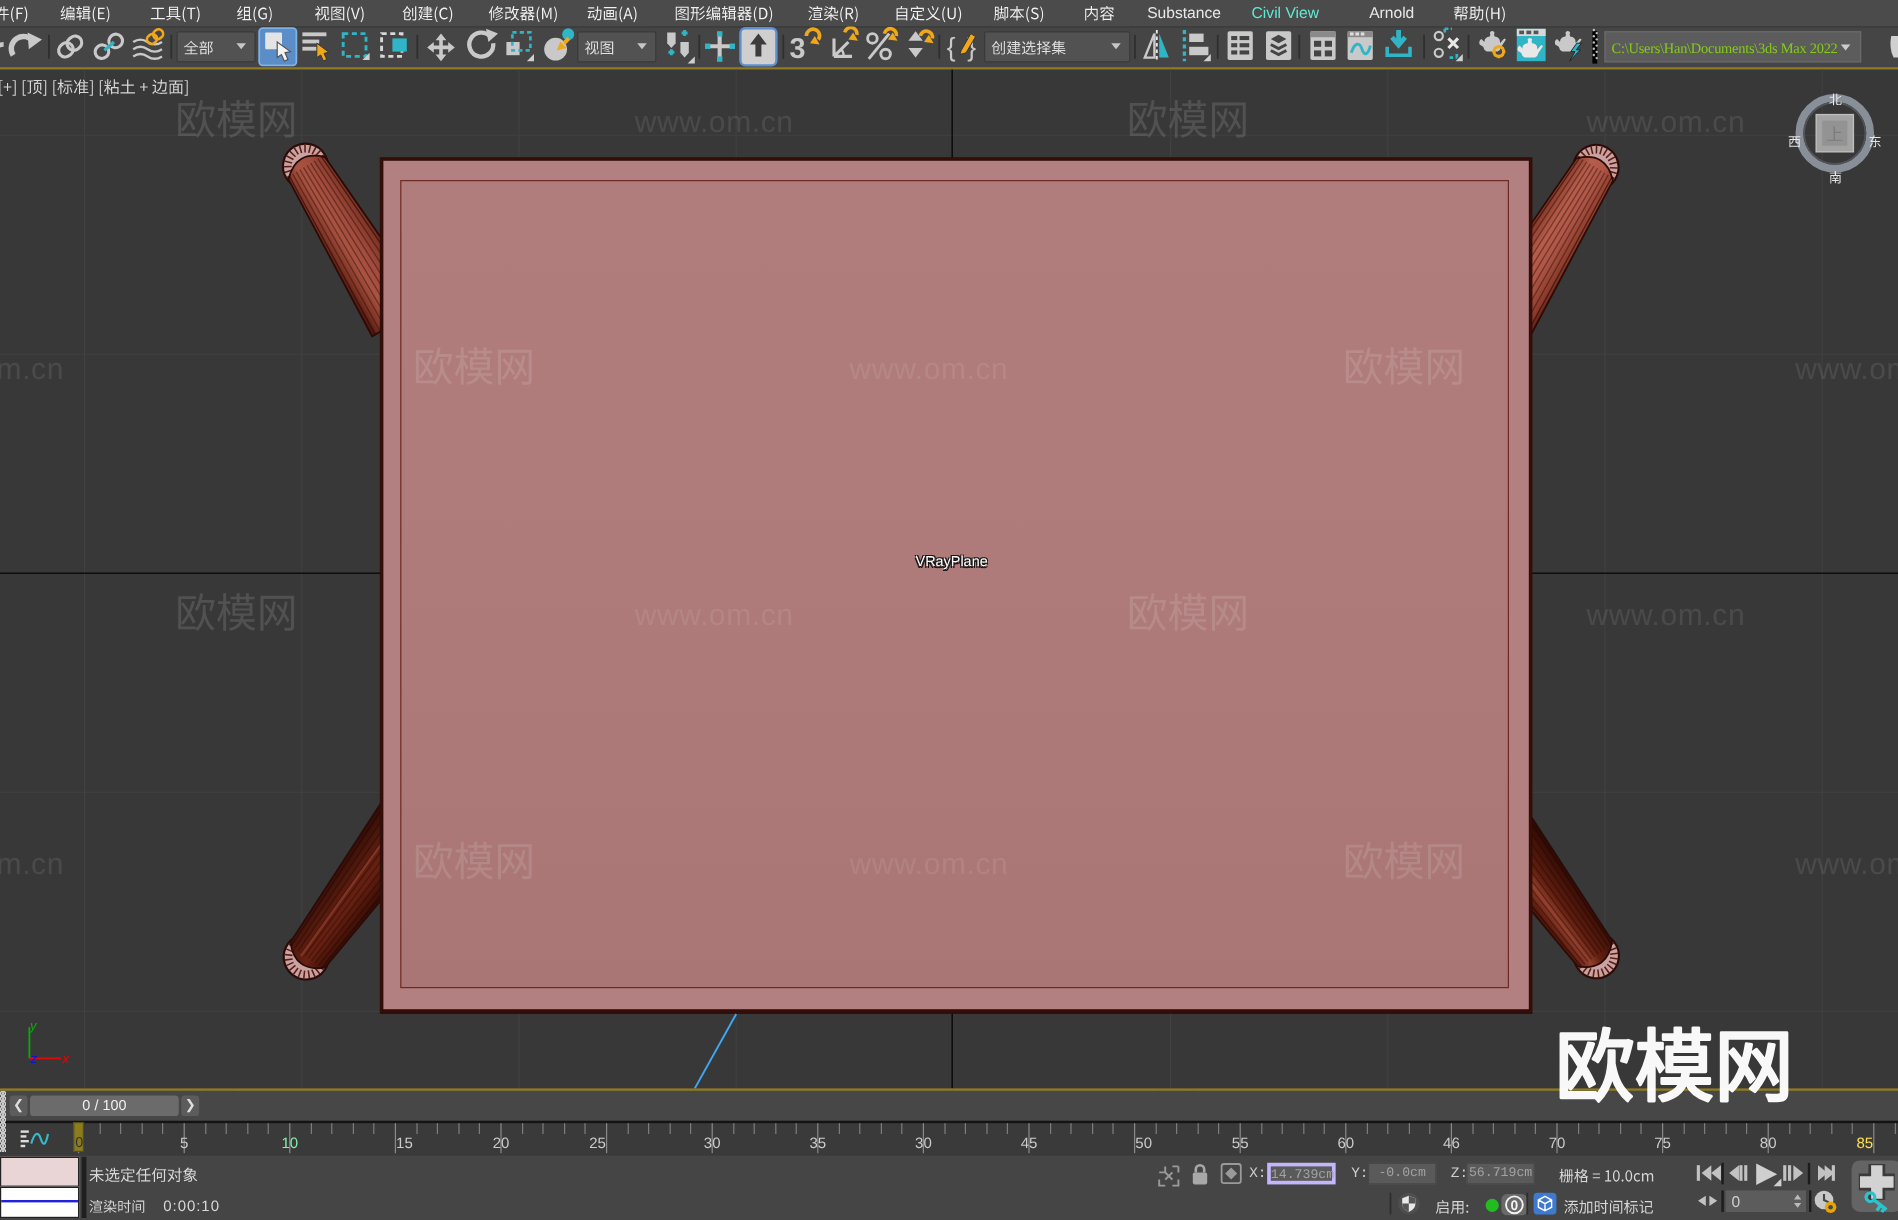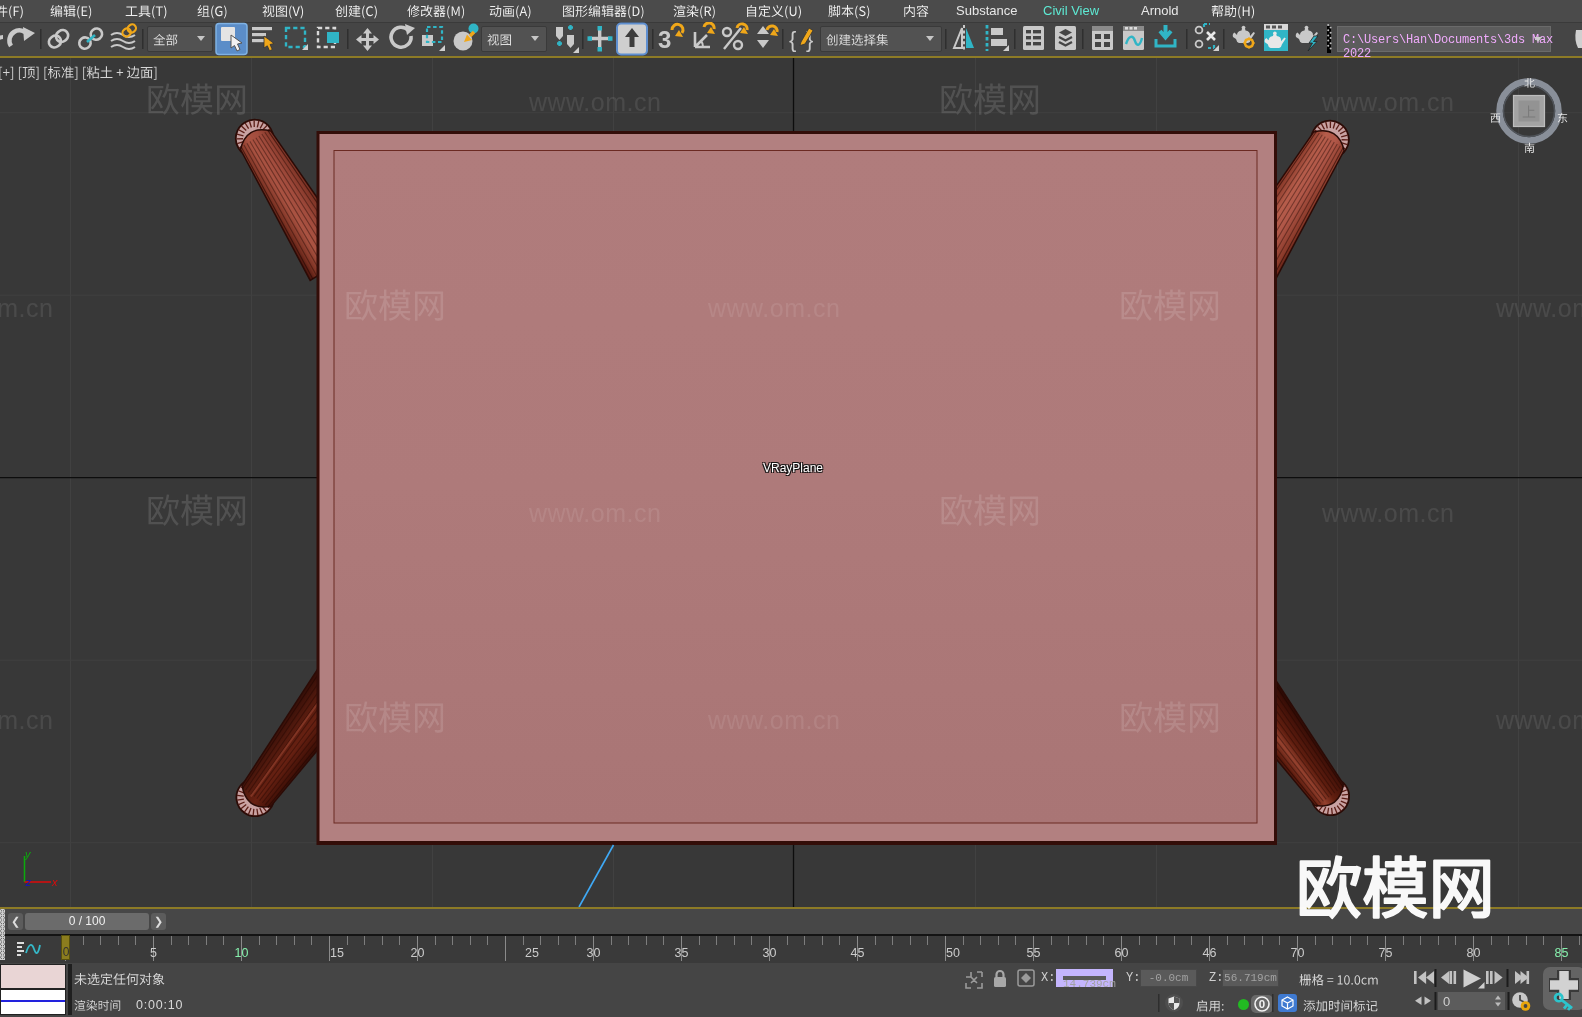--- a/index.html
+++ b/index.html
@@ -319,21 +319,21 @@
       </g>
     </svg>
 <div class="abs" style="left:820px;top:26px;width:122px;height:26px;background:#525252;border:1px solid #3a3a3a;border-radius:2px"></div>
     <div class="abs" style="left:926px;top:36px;width:0;height:0;border-left:4px solid transparent;border-right:4px solid transparent;border-top:5px solid #c6c6c6"></div>
 <svg style="position:absolute;left:824.0px;top:31.5px;" width="66.5" height="16.2" viewBox="0 0 66.5 16.2">
       <g transform="translate(2,12.5)">
         <path d="M10.5 -10.3V-0.2C10.5 -0 10.4 0.1 10.2 0.1C9.9 0.1 9.1 0.1 8.2 0.1C8.4 0.3 8.5 0.7 8.6 1C9.7 1 10.4 0.9 10.8 0.8C11.2 0.6 11.4 0.4 11.4 -0.2V-10.3ZM8 -9.1V-2.1H8.9V-9.1ZM1.8 -5.9V-0.6C1.8 0.6 2.1 0.8 3.4 0.8C3.6 0.8 5.4 0.8 5.7 0.8C6.8 0.8 7.1 0.3 7.2 -1.4C6.9 -1.5 6.6 -1.6 6.4 -1.8C6.3 -0.3 6.2 0 5.6 0C5.2 0 3.8 0 3.4 0C2.8 0 2.7 -0.1 2.7 -0.6V-5.1H5.4C5.3 -3.6 5.2 -3 5 -2.8C5 -2.7 4.9 -2.7 4.7 -2.7C4.5 -2.7 4.1 -2.7 3.6 -2.7C3.7 -2.5 3.8 -2.2 3.8 -1.9C4.3 -1.9 4.8 -1.9 5.1 -1.9C5.4 -1.9 5.6 -2 5.8 -2.2C6.1 -2.5 6.2 -3.4 6.3 -5.6C6.3 -5.7 6.3 -5.9 6.3 -5.9ZM3.9 -10.5C3.2 -8.9 1.9 -7.1 0.3 -6C0.6 -5.9 0.9 -5.5 1 -5.4C2.3 -6.3 3.3 -7.6 4.1 -8.9C5.1 -7.8 6.2 -6.6 6.8 -5.7L7.4 -6.3C6.8 -7.2 5.6 -8.6 4.5 -9.7L4.8 -10.2Z M17.4 -9.4V-8.7H19.8V-7.8H16.6V-7H19.8V-6H17.3V-5.3H19.8V-4.3H17.2V-3.6H19.8V-2.6H16.7V-1.9H19.8V-0.6H20.6V-1.9H24.2V-2.6H20.6V-3.6H23.7V-4.3H20.6V-5.3H23.5V-7H24.3V-7.8H23.5V-9.4H20.6V-10.5H19.8V-9.4ZM20.6 -7H22.6V-6H20.6ZM20.6 -7.8V-8.7H22.6V-7.8ZM13.7 -4.9C13.7 -5.1 14 -5.2 14.2 -5.3H15.7C15.6 -4.2 15.3 -3.2 15 -2.4C14.7 -2.9 14.4 -3.5 14.2 -4.3L13.5 -4C13.8 -3 14.2 -2.2 14.6 -1.6C14.2 -0.8 13.6 -0.1 13 0.4C13.2 0.5 13.5 0.8 13.7 1C14.2 0.5 14.8 -0.1 15.2 -0.9C16.5 0.4 18.4 0.7 20.7 0.7H24.2C24.2 0.4 24.4 0 24.5 -0.2C23.9 -0.2 21.2 -0.2 20.7 -0.2C18.6 -0.2 16.8 -0.4 15.6 -1.7C16.1 -2.8 16.5 -4.3 16.7 -6L16.1 -6.2L16 -6.2H14.9C15.5 -7.1 16.2 -8.3 16.7 -9.5L16.1 -9.9L15.8 -9.7H13.3V-8.9H15.5C15 -7.8 14.3 -6.8 14.1 -6.4C13.9 -6 13.6 -5.7 13.3 -5.7C13.4 -5.5 13.6 -5.1 13.7 -4.9Z M25.8 -9.6C26.5 -9 27.3 -8.1 27.7 -7.5L28.5 -8.1C28.1 -8.7 27.2 -9.5 26.5 -10.1ZM30.6 -10.1C30.3 -9 29.8 -7.9 29.1 -7.2C29.3 -7.1 29.7 -6.8 29.9 -6.7C30.2 -7 30.4 -7.5 30.7 -8H32.5V-6.1H29V-5.3H31.3C31.1 -3.7 30.5 -2.5 28.7 -1.8C28.9 -1.6 29.1 -1.3 29.2 -1C31.3 -1.9 32 -3.3 32.2 -5.3H33.5V-2.4C33.5 -1.4 33.7 -1.2 34.6 -1.2C34.8 -1.2 35.7 -1.2 35.9 -1.2C36.6 -1.2 36.9 -1.6 37 -3.2C36.7 -3.2 36.3 -3.4 36.2 -3.5C36.1 -2.2 36.1 -2 35.8 -2C35.6 -2 34.9 -2 34.8 -2C34.5 -2 34.4 -2.1 34.4 -2.4V-5.3H36.9V-6.1H33.5V-8H36.4V-8.8H33.5V-10.5H32.5V-8.8H31.1C31.2 -9.1 31.4 -9.5 31.5 -9.9ZM28.1 -5.7H25.7V-4.8H27.2V-1C26.7 -0.8 26.1 -0.3 25.6 0.2L26.2 1C26.9 0.2 27.6 -0.4 28 -0.4C28.3 -0.4 28.7 -0.1 29.2 0.2C30 0.7 31.1 0.9 32.5 0.9C33.7 0.9 35.8 0.8 36.8 0.7C36.8 0.5 37 -0 37.1 -0.2C35.8 -0.1 33.9 -0 32.5 -0C31.2 -0 30.1 -0.1 29.4 -0.6C28.8 -0.9 28.5 -1.2 28.1 -1.2Z M39.7 -10.5V-8H38.1V-7.1H39.7V-4.5C39 -4.2 38.4 -4.1 38 -3.9L38.2 -3L39.7 -3.5V-0.2C39.7 0 39.6 0.1 39.5 0.1C39.4 0.1 38.9 0.1 38.3 0.1C38.5 0.3 38.6 0.7 38.6 1C39.4 1 39.9 0.9 40.2 0.8C40.5 0.6 40.6 0.4 40.6 -0.2V-3.8L42.1 -4.3L42 -5.2L40.6 -4.7V-7.1H42.1V-8H40.6V-10.5ZM47.5 -9C47.1 -8.3 46.5 -7.8 45.8 -7.3C45.1 -7.8 44.6 -8.3 44.1 -9ZM42.5 -9.8V-9H43.2C43.7 -8.2 44.3 -7.4 45 -6.8C44.1 -6.2 43 -5.8 41.9 -5.5C42.1 -5.3 42.3 -5 42.4 -4.8C43.5 -5.1 44.7 -5.6 45.8 -6.2C46.7 -5.6 47.9 -5.1 49.1 -4.7C49.2 -5 49.5 -5.3 49.7 -5.5C48.5 -5.8 47.4 -6.2 46.5 -6.8C47.5 -7.5 48.3 -8.5 48.9 -9.6L48.3 -9.9L48.1 -9.8ZM45.2 -5.2V-4H42.7V-3.2H45.2V-1.9H42.1V-1.1H45.2V1H46.2V-1.1H49.5V-1.9H46.2V-3.2H48.6V-4H46.2V-5.2Z M55.8 -3.7V-2.8H50.7V-2H54.9C53.7 -1.1 51.9 -0.3 50.4 0.1C50.6 0.3 50.8 0.6 51 0.9C52.6 0.4 54.5 -0.6 55.8 -1.7V1H56.7V-1.7C58 -0.7 59.9 0.3 61.5 0.8C61.6 0.5 61.9 0.2 62.1 -0C60.5 -0.4 58.8 -1.2 57.6 -2H61.8V-2.8H56.7V-3.7ZM56.1 -6.9V-6.1H53.1V-6.9ZM55.8 -10.3C56 -10 56.2 -9.5 56.4 -9.2H53.6C53.8 -9.6 54.1 -10 54.3 -10.3L53.3 -10.5C52.8 -9.4 51.8 -8 50.4 -7C50.6 -6.9 50.9 -6.6 51.1 -6.4C51.5 -6.7 51.8 -7 52.1 -7.4V-3.4H53.1V-3.8H61.5V-4.5H57V-5.4H60.6V-6.1H57V-6.9H60.6V-7.6H57V-8.4H61.1V-9.2H57.4C57.2 -9.6 57 -10.1 56.7 -10.5ZM56.1 -7.6H53.1V-8.4H56.1ZM56.1 -5.4V-4.5H53.1V-5.4Z" fill="#e0e0e0"></path>
       </g>
     </svg>
 <div class="abs" style="left:1337px;top:26px;width:214px;height:26px;background:#5c5c5c;border:1px solid #6a6a6a"></div>
-<div class="abs" style="left:1343px;top:33px;color:#f0abfc;font-size:12px;font-family:Liberation Mono, monospace;letter-spacing:-0.2px">C:\Users\Han\Documents\3ds Max 2022</div>
+<div class="abs" style="left:1343px;top:33px;color:#84cc16;font-size:12px;font-family:Liberation Serif, serif;letter-spacing:-0.2px">C:\Users\Han\Documents\3ds Max 2022</div>
 <div class="abs" style="left:1534px;top:37px;width:0;height:0;border-left:4px solid transparent;border-right:4px solid transparent;border-top:5px solid #ccc"></div>
 <svg class="abs" style="left:0;top:58px" width="1582" height="850" viewBox="0 58 1582 850">
       <defs>
 <linearGradient id="legA" x1="0" y1="0" x2="0" y2="1">
 <stop offset="0" stop-color="#571a10"></stop>
           <stop offset="0.12" stop-color="#7c3224"></stop>
 <stop offset="0.4" stop-color="#a24c3d"></stop>
           <stop offset="0.62" stop-color="#aa5342"></stop>
 <stop offset="0.85" stop-color="#7a3122"></stop>
           <stop offset="1" stop-color="#43100a"></stop>
@@ -684,21 +684,21 @@
 <div style="position:absolute;left:364.2px;top:1.5px;width:1px;height:9.5px;background:#7d7d7d"></div>
 <div style="position:absolute;left:381.8px;top:1.5px;width:1px;height:9.5px;background:#7d7d7d"></div>
 <div style="position:absolute;left:399.4px;top:1.5px;width:1px;height:9.5px;background:#7d7d7d"></div>
 <div style="position:absolute;left:417.0px;top:1.5px;width:1px;height:25px;background:#8a8a8a"></div>
 <div style="position:absolute;left:403.0px;top:11.5px;width:29px;text-align:center;color:#cbcbcb;font-size:12.5px;background:transparent">20</div>
 <div style="position:absolute;left:434.6px;top:1.5px;width:1px;height:9.5px;background:#7d7d7d"></div>
 <div style="position:absolute;left:452.2px;top:1.5px;width:1px;height:9.5px;background:#7d7d7d"></div>
 <div style="position:absolute;left:469.8px;top:1.5px;width:1px;height:9.5px;background:#7d7d7d"></div>
 <div style="position:absolute;left:487.4px;top:1.5px;width:1px;height:9.5px;background:#7d7d7d"></div>
 <div style="position:absolute;left:505.0px;top:1.5px;width:1px;height:25px;background:#8a8a8a"></div>
-<div style="position:absolute;left:510px;top:11.5px;width:29px;text-align:right;color:#cbcbcb;font-size:12.5px;background:transparent">25</div>
+<div style="position:absolute;left:491.0px;top:11.5px;width:29px;text-align:left;color:#cbcbcb;font-size:12.5px;background:transparent">25</div>
 <div style="position:absolute;left:522.6px;top:1.5px;width:1px;height:9.5px;background:#7d7d7d"></div>
 <div style="position:absolute;left:540.2px;top:1.5px;width:1px;height:9.5px;background:#7d7d7d"></div>
 <div style="position:absolute;left:557.8px;top:1.5px;width:1px;height:9.5px;background:#7d7d7d"></div>
 <div style="position:absolute;left:575.4px;top:1.5px;width:1px;height:9.5px;background:#7d7d7d"></div>
 <div style="position:absolute;left:593.0px;top:1.5px;width:1px;height:25px;background:#8a8a8a"></div>
 <div style="position:absolute;left:579.0px;top:11.5px;width:29px;text-align:center;color:#cbcbcb;font-size:12.5px;background:transparent">30</div>
 <div style="position:absolute;left:610.6px;top:1.5px;width:1px;height:9.5px;background:#7d7d7d"></div>
 <div style="position:absolute;left:628.2px;top:1.5px;width:1px;height:9.5px;background:#7d7d7d"></div>
 <div style="position:absolute;left:645.8px;top:1.5px;width:1px;height:9.5px;background:#7d7d7d"></div>
 <div style="position:absolute;left:663.4px;top:1.5px;width:1px;height:9.5px;background:#7d7d7d"></div>
@@ -756,21 +756,21 @@
 <div style="position:absolute;left:1420.2px;top:1.5px;width:1px;height:9.5px;background:#7d7d7d"></div>
 <div style="position:absolute;left:1437.8px;top:1.5px;width:1px;height:9.5px;background:#7d7d7d"></div>
 <div style="position:absolute;left:1455.4px;top:1.5px;width:1px;height:9.5px;background:#7d7d7d"></div>
 <div style="position:absolute;left:1473.0px;top:1.5px;width:1px;height:25px;background:#8a8a8a"></div>
 <div style="position:absolute;left:1459.0px;top:11.5px;width:29px;text-align:center;color:#cbcbcb;font-size:12.5px;background:transparent">80</div>
 <div style="position:absolute;left:1490.6px;top:1.5px;width:1px;height:9.5px;background:#7d7d7d"></div>
 <div style="position:absolute;left:1508.2px;top:1.5px;width:1px;height:9.5px;background:#7d7d7d"></div>
 <div style="position:absolute;left:1525.8px;top:1.5px;width:1px;height:9.5px;background:#7d7d7d"></div>
 <div style="position:absolute;left:1543.4px;top:1.5px;width:1px;height:9.5px;background:#7d7d7d"></div>
 <div style="position:absolute;left:1561.0px;top:1.5px;width:1px;height:25px;background:#8a8a8a"></div>
-<div style="position:absolute;left:1547.0px;top:11.5px;width:29px;text-align:center;color:#86efac;font-size:12.5px;background:transparent">85</div>
+<div style="position:absolute;left:1547.0px;top:11.5px;width:29px;text-align:left;color:#fde047;font-size:12.5px;background:transparent">85</div>
 <div style="position:absolute;left:1578.6px;top:1.5px;width:1px;height:9.5px;background:#7d7d7d"></div>
 <div style="position:absolute;left:61px;top:0.5px;width:8.5px;height:25px;background:#8b7d1e;border:1px solid #57500d"></div>
 <div style="position:absolute;left:61px;top:11px;width:10px;text-align:center;color:#333;font-size:12px">0</div>
 <svg style="position:absolute;left:17px;top:7px" width="24" height="16" viewBox="0 0 24 16">
 <rect x="0" y="1" width="7" height="2" fill="#ddd"></rect>
         <rect x="0" y="5" width="5" height="2" fill="#ddd"></rect>
 <rect x="0" y="9" width="7" height="2" fill="#ddd"></rect>
         <rect x="0" y="13" width="4" height="2" fill="#ddd"></rect>
 <path d="M9 12 C 12 2, 15 2, 17 8 S 21 14, 23 4" fill="none" stroke="#35b8c8" stroke-width="1.8"></path>
 </svg>
@@ -786,21 +786,21 @@
         <path d="M6 -10.9V-8.8H1.7V-7.8H6V-5.6H0.8V-4.6H5.4C4.2 -2.9 2.3 -1.3 0.4 -0.5C0.7 -0.3 1 0.1 1.2 0.3C2.9 -0.6 4.7 -2.1 6 -3.8V1H7V-3.9C8.3 -2.2 10.1 -0.5 11.8 0.3C12 0.1 12.3 -0.3 12.6 -0.5C10.7 -1.3 8.7 -2.9 7.6 -4.6H12.2V-5.6H7V-7.8H11.4V-8.8H7V-10.9Z M13.8 -9.9C14.5 -9.3 15.4 -8.4 15.8 -7.8L16.6 -8.4C16.2 -9 15.3 -9.9 14.5 -10.5ZM18.8 -10.5C18.5 -9.4 17.9 -8.2 17.2 -7.5C17.5 -7.3 17.9 -7.1 18.1 -6.9C18.4 -7.3 18.7 -7.8 18.9 -8.3H20.8V-6.4H17.2V-5.5H19.5C19.3 -3.8 18.8 -2.6 16.8 -1.9C17 -1.7 17.3 -1.3 17.4 -1.1C19.6 -1.9 20.2 -3.4 20.5 -5.5H21.8V-2.5C21.8 -1.5 22 -1.2 23 -1.2C23.2 -1.2 24.1 -1.2 24.3 -1.2C25.1 -1.2 25.4 -1.6 25.5 -3.3C25.2 -3.3 24.8 -3.5 24.6 -3.7C24.6 -2.3 24.5 -2.1 24.2 -2.1C24 -2.1 23.3 -2.1 23.2 -2.1C22.8 -2.1 22.8 -2.2 22.8 -2.5V-5.5H25.4V-6.4H21.8V-8.3H24.8V-9.1H21.8V-10.9H20.8V-9.1H19.3C19.5 -9.5 19.6 -9.9 19.7 -10.3ZM16.3 -5.9H13.7V-5H15.3V-1.1C14.8 -0.8 14.2 -0.4 13.6 0.2L14.2 1C15 0.2 15.7 -0.4 16.2 -0.4C16.4 -0.4 16.8 -0.1 17.4 0.2C18.2 0.8 19.3 0.9 20.8 0.9C22.1 0.9 24.3 0.8 25.3 0.8C25.3 0.5 25.5 -0 25.6 -0.3C24.3 -0.1 22.3 -0 20.8 -0C19.4 -0 18.3 -0.1 17.5 -0.6C16.9 -1 16.6 -1.3 16.3 -1.3Z M28.9 -4.9C28.6 -2.6 27.9 -0.7 26.5 0.4C26.7 0.6 27.1 0.9 27.3 1.1C28.1 0.3 28.8 -0.7 29.2 -1.9C30.4 0.4 32.4 0.8 35.1 0.8H38.1C38.2 0.5 38.3 0.1 38.5 -0.2C37.8 -0.1 35.6 -0.1 35.1 -0.1C34.4 -0.1 33.6 -0.2 33 -0.3V-2.9H36.9V-3.8H33V-6H36.3V-6.9H28.7V-6H32V-0.6C30.9 -1 30.1 -1.7 29.6 -3.1C29.7 -3.6 29.8 -4.2 29.9 -4.8ZM31.5 -10.7C31.8 -10.3 32 -9.9 32.1 -9.5H27.1V-6.6H28V-8.5H36.9V-6.6H37.9V-9.5H33.3C33.1 -9.9 32.8 -10.5 32.5 -11Z M43.5 -0.4V0.5H51.3V-0.4H47.8V-4.4H51.5V-5.4H47.8V-9C49 -9.2 50.1 -9.5 51 -9.8L50.2 -10.6C48.6 -10 45.8 -9.5 43.4 -9.2C43.5 -9 43.6 -8.6 43.7 -8.4C44.7 -8.5 45.8 -8.6 46.8 -8.8V-5.4H43V-4.4H46.8V-0.4ZM42.8 -10.9C42 -8.9 40.7 -6.9 39.3 -5.6C39.5 -5.4 39.8 -4.9 39.9 -4.6C40.4 -5.1 40.9 -5.7 41.4 -6.4V1H42.4V-7.8C42.9 -8.7 43.4 -9.7 43.8 -10.6Z M56.4 -9.7V-8.7H62.6V-0.3C62.6 -0.1 62.5 0 62.2 0C61.9 0.1 61 0.1 59.9 0C60.1 0.3 60.3 0.7 60.3 1C61.6 1 62.4 1 62.9 0.9C63.4 0.7 63.6 0.4 63.6 -0.3V-8.7H64.5V-9.7ZM57.7 -6H60V-3.2H57.7ZM56.8 -6.9V-1.5H57.7V-2.4H60.9V-6.9ZM55.5 -10.9C54.8 -9 53.7 -7 52.5 -5.8C52.7 -5.6 52.9 -5 53 -4.8C53.5 -5.3 53.9 -5.8 54.2 -6.4V1H55.2V-8C55.7 -8.8 56.1 -9.7 56.4 -10.6Z M71.5 -5.1C72.1 -4.2 72.7 -3 72.9 -2.2L73.8 -2.6C73.6 -3.4 73 -4.6 72.3 -5.5ZM66.2 -5.9C67 -5.2 67.8 -4.3 68.6 -3.5C67.8 -1.8 66.8 -0.5 65.6 0.2C65.8 0.4 66.1 0.8 66.3 1C67.5 0.2 68.5 -1 69.3 -2.6C69.9 -1.9 70.3 -1.2 70.7 -0.6L71.4 -1.4C71.1 -2 70.4 -2.8 69.7 -3.7C70.3 -5.1 70.8 -6.9 71 -9L70.3 -9.2L70.2 -9.2H65.9V-8.3H69.9C69.7 -6.9 69.4 -5.6 69 -4.5C68.3 -5.2 67.6 -5.9 66.9 -6.5ZM74.9 -10.9V-7.8H71.3V-6.9H74.9V-0.3C74.9 -0.1 74.9 0 74.6 0C74.4 0 73.7 0 72.9 0C73 0.3 73.1 0.8 73.2 1C74.3 1 75 1 75.3 0.8C75.8 0.7 75.9 0.4 75.9 -0.3V-6.9H77.5V-7.8H75.9V-10.9Z M82.4 -11C81.7 -9.9 80.4 -8.6 78.7 -7.7C78.9 -7.5 79.2 -7.2 79.3 -7C79.6 -7.1 79.8 -7.3 80.1 -7.5V-5.3H82.3C81.3 -4.7 80.1 -4.3 78.8 -4C79 -3.8 79.2 -3.5 79.3 -3.3C80.6 -3.7 81.8 -4.1 82.8 -4.8C83.2 -4.6 83.5 -4.4 83.7 -4.1C82.6 -3.4 80.8 -2.6 79.3 -2.3C79.5 -2.1 79.7 -1.8 79.8 -1.6C81.3 -2 83.1 -2.8 84.2 -3.6C84.4 -3.4 84.6 -3.2 84.8 -2.9C83.4 -1.9 81 -0.9 79.1 -0.4C79.3 -0.2 79.5 0.1 79.7 0.4C81.5 -0.2 83.6 -1.1 85.1 -2.2C85.4 -1.3 85.3 -0.5 84.8 -0.2C84.5 0 84.2 0 83.8 0C83.6 0 83.1 0 82.6 -0C82.8 0.2 82.9 0.6 82.9 0.9C83.3 0.9 83.7 0.9 84 0.9C84.6 0.9 84.9 0.8 85.4 0.5C86.3 -0 86.5 -1.4 85.9 -2.7L86.6 -3.1C87.1 -1.9 88.2 -0.4 89.7 0.4C89.9 0.1 90.2 -0.3 90.4 -0.5C88.9 -1.1 87.9 -2.4 87.3 -3.5C88 -3.8 88.6 -4.2 89.2 -4.6L88.4 -5.1C87.7 -4.6 86.5 -3.9 85.5 -3.4C85.1 -4.1 84.4 -4.7 83.5 -5.3L83.6 -5.3H89V-8.3H85.6C85.9 -8.7 86.3 -9.2 86.6 -9.7L85.9 -10.1L85.8 -10H82.9C83.1 -10.3 83.3 -10.5 83.5 -10.8ZM82.2 -9.3H85.2C85 -8.9 84.7 -8.6 84.4 -8.3H81.1C81.5 -8.6 81.9 -8.9 82.2 -9.3ZM81 -7.5H84.4C84.1 -7 83.7 -6.5 83.3 -6.1H81ZM85.4 -7.5H88.1V-6.1H84.4C84.8 -6.5 85.1 -7 85.4 -7.5Z" fill="#d8d8d8"></path>
       </g>
     </svg>
 <svg style="position:absolute;left:72.0px;top:998.2px;" width="51.2" height="15.3" viewBox="0 0 51.2 15.3">
       <g transform="translate(2,11.8)">
         <path d="M4.8 -6.9V-6.1H9.9V-6.9ZM3.5 -0.1V0.7H11.3V-0.1ZM5.4 -2.9H9.3V-1.7H5.4ZM5.4 -4.6H9.3V-3.5H5.4ZM4.6 -5.3V-1.1H10.1V-5.3ZM1.1 -9.1C1.7 -8.8 2.6 -8.2 3 -7.8L3.6 -8.4C3.1 -8.8 2.3 -9.4 1.6 -9.7ZM0.4 -6C1.2 -5.6 2.1 -5.1 2.5 -4.7L3.1 -5.4C2.6 -5.7 1.7 -6.3 1 -6.6ZM0.8 0.2 1.6 0.7C2.3 -0.4 3 -1.8 3.6 -3.1L2.9 -3.6C2.3 -2.3 1.4 -0.7 0.8 0.2ZM6.7 -9.8C6.8 -9.4 7 -9 7 -8.6H3.7V-6.6H4.6V-7.8H10.2V-6.6H11.1V-8.6H8C7.9 -9 7.8 -9.5 7.6 -9.9Z M12.3 -7.5C13 -7.3 13.9 -7 14.3 -6.7L14.7 -7.4C14.3 -7.6 13.4 -8 12.7 -8.1ZM13.1 -9.2C13.8 -9 14.7 -8.6 15.2 -8.3L15.5 -9C15.1 -9.3 14.2 -9.6 13.5 -9.8ZM12.6 -4.5 13.3 -3.9C13.9 -4.6 14.7 -5.4 15.3 -6.1L14.8 -6.7C14 -5.9 13.2 -5 12.6 -4.5ZM17.3 -4.7V-3.4H12.5V-2.6H16.5C15.4 -1.5 13.8 -0.5 12.2 0C12.4 0.2 12.7 0.5 12.8 0.8C14.4 0.1 16.2 -1 17.3 -2.4V0.9H18.1V-2.3C19.2 -1 20.9 0.1 22.6 0.7C22.7 0.4 23 0.1 23.2 -0.1C21.6 -0.5 19.9 -1.5 18.9 -2.6H23V-3.4H18.1V-4.7ZM17.9 -9.9C17.9 -9.4 17.8 -9 17.8 -8.6H15.9V-7.8H17.7C17.3 -6.3 16.5 -5.3 15 -4.7C15.2 -4.6 15.5 -4.2 15.6 -4.1C17.3 -4.8 18.2 -5.9 18.5 -7.8H20.2V-5.7C20.2 -5 20.2 -4.8 20.4 -4.6C20.6 -4.5 20.9 -4.4 21.2 -4.4C21.3 -4.4 21.7 -4.4 21.9 -4.4C22.1 -4.4 22.4 -4.4 22.5 -4.5C22.7 -4.6 22.9 -4.7 22.9 -5C23 -5.2 23 -5.8 23.1 -6.3C22.8 -6.4 22.5 -6.5 22.3 -6.7C22.3 -6.1 22.3 -5.7 22.3 -5.5C22.2 -5.3 22.2 -5.3 22.1 -5.2C22 -5.2 21.9 -5.2 21.8 -5.2C21.7 -5.2 21.5 -5.2 21.3 -5.2C21.2 -5.2 21.2 -5.2 21.1 -5.2C21 -5.3 21 -5.4 21 -5.6V-8.6H18.7C18.7 -9 18.8 -9.5 18.8 -9.9Z M29.2 -5.3C29.8 -4.4 30.6 -3.2 31 -2.5L31.8 -2.9C31.4 -3.6 30.6 -4.8 29.9 -5.7ZM27.4 -4.7V-2.1H25.4V-4.7ZM27.4 -5.5H25.4V-8.1H27.4ZM24.6 -8.9V-0.3H25.4V-1.3H28.2V-8.9ZM32.6 -9.9V-7.6H28.8V-6.7H32.6V-0.4C32.6 -0.2 32.5 -0.1 32.3 -0.1C32 -0 31.2 -0 30.2 -0.1C30.4 0.2 30.5 0.6 30.6 0.8C31.7 0.8 32.5 0.8 32.9 0.7C33.3 0.5 33.5 0.3 33.5 -0.4V-6.7H35V-7.6H33.5V-9.9Z M36.5 -7.3V0.9H37.4V-7.3ZM36.7 -9.3C37.2 -8.8 37.8 -8.1 38.1 -7.6L38.8 -8.1C38.5 -8.6 37.9 -9.3 37.3 -9.8ZM39.9 -3.5H42.7V-1.9H39.9ZM39.9 -5.8H42.7V-4.2H39.9ZM39.1 -6.5V-1.2H43.5V-6.5ZM39.6 -9.3V-8.4H45.3V-0.1C45.3 0 45.2 0.1 45.1 0.1C44.9 0.1 44.4 0.1 43.9 0.1C44 0.3 44.2 0.7 44.2 0.9C44.9 0.9 45.4 0.9 45.8 0.7C46.1 0.6 46.2 0.4 46.2 -0.1V-9.3Z" fill="#d8d8d8"></path>
       </g>
     </svg>
 <div class="abs" style="left:136px;top:998px;color:#d8d8d8;font-size:12.5px;letter-spacing:0.8px">0:00:10</div>
 <div class="abs" style="left:1041px;top:971px;color:#cfcfcf;font-size:12px;font-family:'Liberation Mono',monospace">X:</div>
-<div class="abs" style="left:1056px;top:969px;width:57px;height:18px;background:#5a5a5a;border:7px solid #c4b5fd;color:#a2a2a2;font-size:11px;font-family:'Liberation Mono',monospace;text-align:center;line-height:16px">14.739cm</div>
+<div class="abs" style="left:1056px;top:969px;width:57px;height:18px;background:#5a5a5a;border:3px solid #c4b5fd;color:#a2a2a2;font-size:11px;font-family:'Liberation Mono',monospace;text-align:center;line-height:16px">14.739cm</div>
 <div class="abs" style="left:1126px;top:971px;color:#cfcfcf;font-size:12px;font-family:'Liberation Mono',monospace">Y:</div>
 <div class="abs" style="left:1140px;top:969px;width:57px;height:18px;background:#5a5a5a;border:1px solid #484848;color:#a2a2a2;font-size:11px;font-family:'Liberation Mono',monospace;text-align:center;line-height:16px">-0.0cm</div>
 <div class="abs" style="left:1209px;top:971px;color:#cfcfcf;font-size:12px;font-family:'Liberation Mono',monospace">Z:</div>
 <div class="abs" style="left:1222px;top:969px;width:57px;height:18px;background:#5a5a5a;border:1px solid #484848;color:#a2a2a2;font-size:11px;font-family:'Liberation Mono',monospace;text-align:center;line-height:16px">56.719cm</div>
 <svg style="position:absolute;left:1297.0px;top:971.5px;" width="83.8" height="16.2" viewBox="0 0 83.8 16.2">
       <g transform="translate(2,12.5)">
         <path d="M8.4 -10V-5.5H7.6V-10H4.9V-5.5H4.2V-4.6H4.9C4.9 -2.9 4.7 -0.9 3.7 0.6C3.9 0.7 4.2 0.9 4.4 1C5.4 -0.6 5.6 -2.8 5.7 -4.6H6.8V-0.1C6.8 0 6.7 0.1 6.6 0.1C6.5 0.1 6.2 0.1 5.8 0.1C5.9 0.3 6 0.6 6 0.9C6.6 0.9 7 0.8 7.2 0.7C7.5 0.6 7.6 0.3 7.6 -0.1V-4.6H8.4V-4.6C8.4 -2.9 8.3 -0.8 7.7 0.6C7.9 0.7 8.2 0.9 8.4 1C9.1 -0.5 9.2 -2.9 9.2 -4.6V-4.6H10.4V0C10.4 0.2 10.4 0.2 10.2 0.2C10.1 0.2 9.8 0.2 9.3 0.2C9.5 0.4 9.6 0.8 9.6 1C10.2 1 10.6 1 10.9 0.9C11.1 0.7 11.2 0.5 11.2 0V-4.6H12V-5.5H11.2V-10ZM10.4 -5.5H9.2V-9.2H10.4ZM6.8 -5.5H5.7V-9.2H6.8ZM2 -10.5V-7.9H0.7V-7H2C1.7 -5.3 1.1 -3.2 0.4 -2.1C0.6 -2 0.8 -1.6 0.9 -1.4C1.3 -2.1 1.7 -3.1 2 -4.3V1H2.9V-5.2C3.2 -4.7 3.5 -4 3.7 -3.6L4.2 -4.4C4 -4.7 3.2 -6.1 2.9 -6.5V-7H4V-7.9H2.9V-10.5Z M19.7 -8.3H22.4C22.1 -7.6 21.5 -6.8 20.9 -6.2C20.3 -6.8 19.9 -7.5 19.5 -8.1ZM15 -10.5V-7.8H13.2V-6.9H14.9C14.5 -5.2 13.7 -3.2 12.8 -2.2C13 -2 13.2 -1.6 13.3 -1.4C14 -2.2 14.6 -3.6 15 -5V1H15.9V-5.3C16.3 -4.8 16.7 -4.1 16.9 -3.7L17.5 -4.5C17.3 -4.8 16.2 -6 15.9 -6.4V-6.9H17.3L17 -6.7C17.2 -6.5 17.6 -6.2 17.8 -6.1C18.2 -6.4 18.6 -6.9 19 -7.4C19.4 -6.8 19.8 -6.2 20.3 -5.6C19.3 -4.7 18 -4 16.8 -3.6C16.9 -3.5 17.2 -3.1 17.3 -2.9C17.6 -3 17.9 -3.1 18.3 -3.3V1H19.1V0.5H22.6V1H23.6V-3.4L24.1 -3.2C24.3 -3.4 24.5 -3.8 24.7 -3.9C23.5 -4.3 22.4 -4.9 21.6 -5.6C22.5 -6.5 23.2 -7.6 23.6 -8.9L23 -9.2L22.9 -9.2H20.1C20.4 -9.5 20.5 -9.9 20.7 -10.3L19.8 -10.5C19.3 -9.2 18.5 -8 17.5 -7.1V-7.8H15.9V-10.5ZM19.1 -0.4V-2.8H22.6V-0.4ZM18.9 -3.6C19.6 -4 20.3 -4.5 21 -5C21.6 -4.5 22.3 -4 23.1 -3.6Z M28.3 -5.7H34.3V-6.5H28.3ZM28.3 -2.7H34.3V-3.5H28.3Z M38.6 0H43.7V-1H41.8V-9.2H40.9C40.4 -8.9 39.9 -8.7 39 -8.5V-7.8H40.7V-1H38.6Z M47.9 0.2C49.7 0.2 50.8 -1.4 50.8 -4.6C50.8 -7.8 49.7 -9.3 47.9 -9.3C46.2 -9.3 45.1 -7.8 45.1 -4.6C45.1 -1.4 46.2 0.2 47.9 0.2ZM47.9 -0.8C46.9 -0.8 46.2 -1.9 46.2 -4.6C46.2 -7.3 46.9 -8.4 47.9 -8.4C49 -8.4 49.7 -7.3 49.7 -4.6C49.7 -1.9 49 -0.8 47.9 -0.8Z M53.1 0.2C53.6 0.2 54 -0.2 54 -0.7C54 -1.2 53.6 -1.6 53.1 -1.6C52.7 -1.6 52.3 -1.2 52.3 -0.7C52.3 -0.2 52.7 0.2 53.1 0.2Z M58.4 0.2C60.1 0.2 61.2 -1.4 61.2 -4.6C61.2 -7.8 60.1 -9.3 58.4 -9.3C56.6 -9.3 55.5 -7.8 55.5 -4.6C55.5 -1.4 56.6 0.2 58.4 0.2ZM58.4 -0.8C57.3 -0.8 56.6 -1.9 56.6 -4.6C56.6 -7.3 57.3 -8.4 58.4 -8.4C59.4 -8.4 60.1 -7.3 60.1 -4.6C60.1 -1.9 59.4 -0.8 58.4 -0.8Z M65.6 0.2C66.5 0.2 67.2 -0.2 67.8 -0.7L67.3 -1.5C66.9 -1.1 66.4 -0.8 65.8 -0.8C64.5 -0.8 63.6 -1.8 63.6 -3.4C63.6 -5 64.5 -6 65.8 -6C66.3 -6 66.8 -5.8 67.1 -5.4L67.7 -6.2C67.2 -6.6 66.6 -7 65.7 -7C64 -7 62.5 -5.7 62.5 -3.4C62.5 -1.1 63.8 0.2 65.6 0.2Z M69.3 0H70.5V-4.9C71.1 -5.6 71.7 -6 72.2 -6C73.1 -6 73.5 -5.4 73.5 -4.2V0H74.6V-4.9C75.2 -5.6 75.8 -6 76.3 -6C77.2 -6 77.6 -5.4 77.6 -4.2V0H78.7V-4.3C78.7 -6 78 -7 76.7 -7C75.8 -7 75.1 -6.4 74.4 -5.7C74.1 -6.5 73.6 -7 72.5 -7C71.7 -7 71 -6.5 70.4 -5.8H70.4L70.3 -6.8H69.3Z" fill="#d8d8d8"></path>
       </g>
     </svg>
 <svg style="position:absolute;left:1194.0px;top:997.5px;" width="32.5" height="16.2" viewBox="0 0 32.5 16.2">

